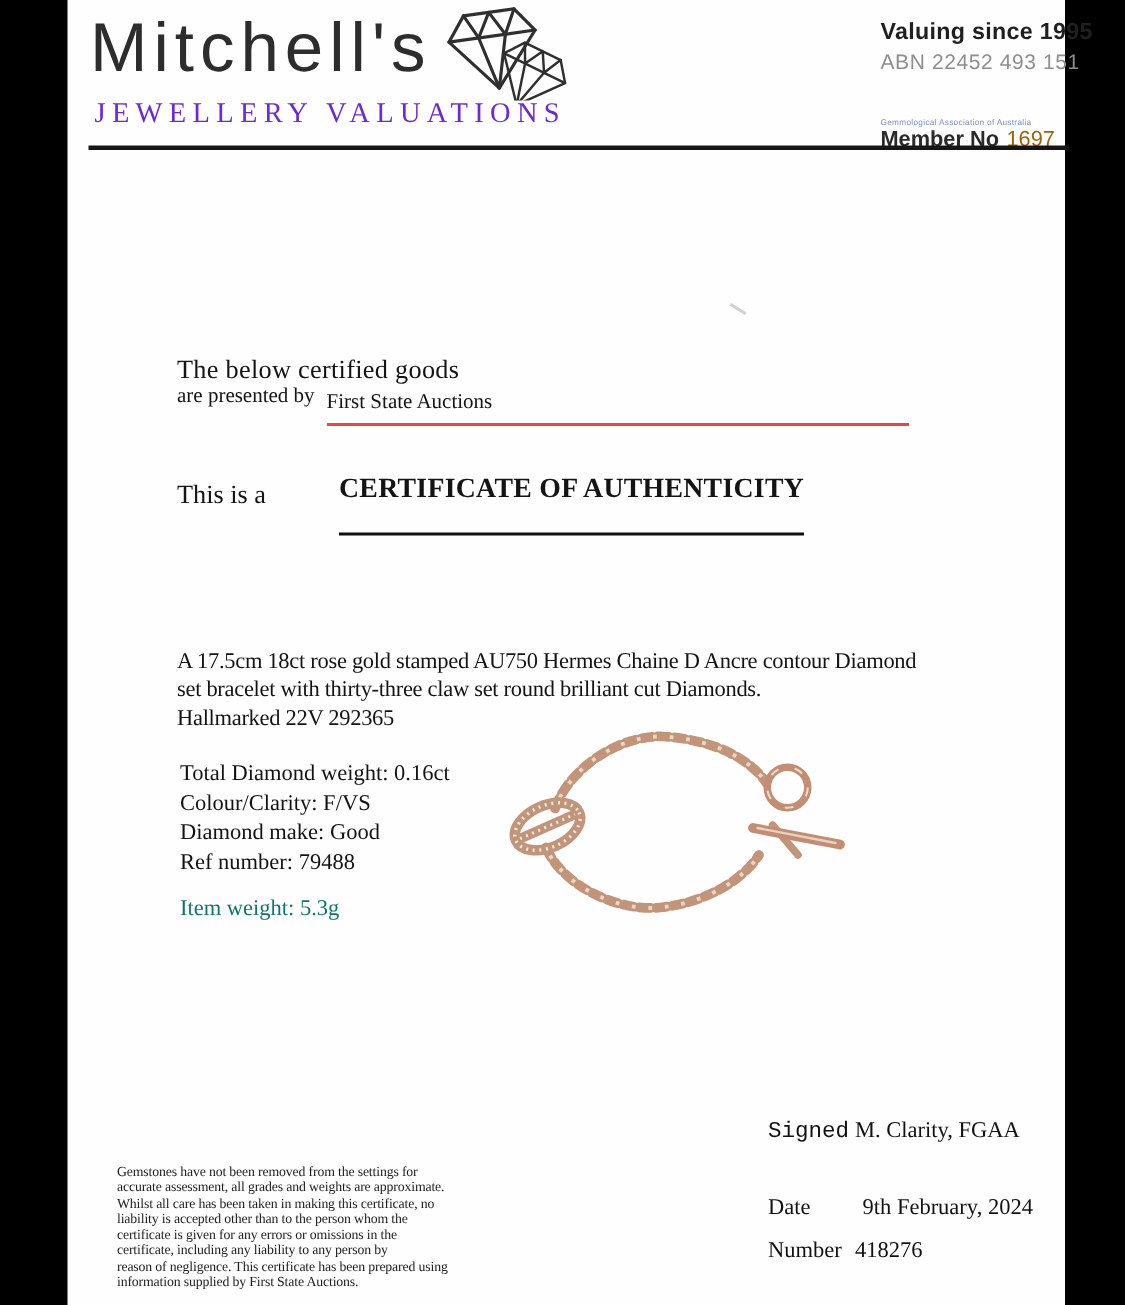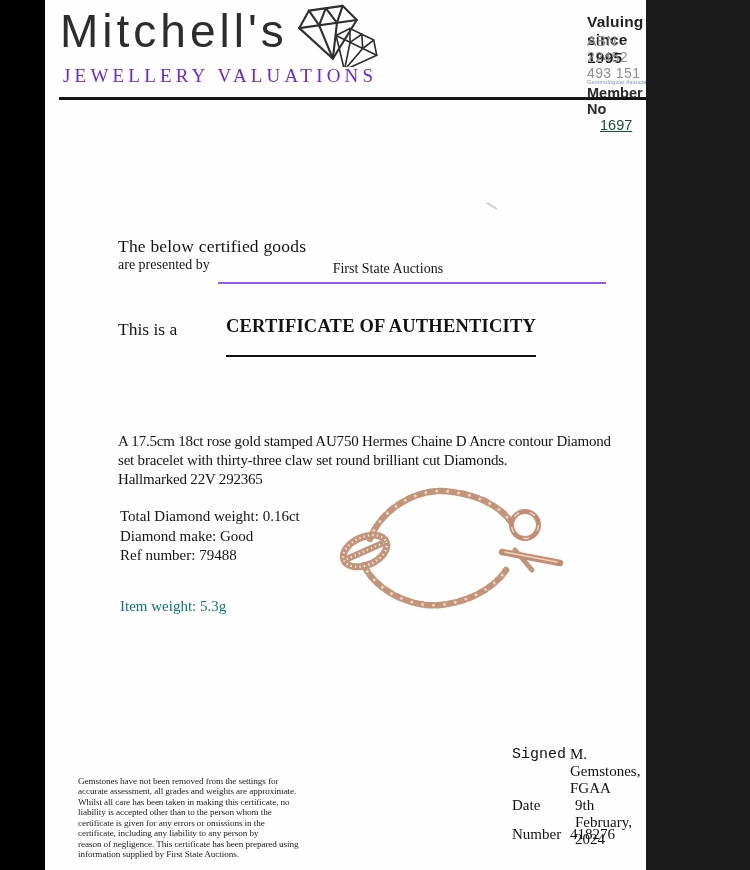--- a/index.html
+++ b/index.html
@@ -1,17 +1,17 @@
 <!DOCTYPE html>
 <html><head>
 <meta charset="utf-8">
 <style>
   html,body { margin:0; padding:0; background:#1a1a1a; }
   .stage {
-    position:relative; width:646px; height:870px; background:#fefefe;
+    position:relative; width:750px; height:870px; background:#fefefe;
     overflow:hidden; font-family:"Liberation Serif", serif; color:#141414;
   }
   .band { position:absolute; top:0; height:870px; background:#000; }
   .band-left  { left:0; width:45px; }
   .band-right { left:710px; width:40px; }
 
   
   .brand-name {
     position:absolute; left:60px; top:4px;
     font-family:"Liberation Sans", sans-serif; font-weight:400;
@@ -42,30 +42,30 @@
   .gaa-caption {
     position:absolute; left:587px; top:79px;
     font-family:"Liberation Sans", sans-serif;
     font-size:5.5px; color:#7a8fc4; letter-spacing:0.2px; white-space:nowrap;
   }
   .member-row {
     position:absolute; left:587px; top:85px;
     font-family:"Liberation Sans", sans-serif; font-size:14.5px; color:#2a2a2a;
   }
   .member-row .mem-label { font-weight:bold; }
-  .member-row .mem-number { color:#14532d; margin-left:13px;text-decoration:underline; }
+  .member-row .mem-number { color:#a16207; margin-left:1px;text-decoration:underline; }
   .header-rule { position:absolute; left:59px; top:97px; width:654px; height:3px; background:#161616; }
 
   
   .presented-line1 { position:absolute; left:118px; top:236px; font-size:17.5px; letter-spacing:0.2px; }
   .presented-row { position:absolute; left:118px; top:257px; width:488px; display:flex; font-size:14px; }
   .presented-prefix { white-space:nowrap; }
   .presenter-line {
-    flex:1; margin-left:8px; border-bottom:2px solid #8b5cf6;
-    text-align:center; padding-right:48px; height:25px; line-height:23px;
+    flex:1; margin-left:8px; border-bottom:2px solid #ef4444;
+    text-align:left; padding-right:48px; height:25px; line-height:23px;
   }
 
   
   .thisis { position:absolute; left:118px; top:319px; font-size:17.5px; }
   .cert-title {
     position:absolute; left:226px; top:316px;
     font-size:18.5px; font-weight:bold; letter-spacing:0.2px;
     border-bottom:2.5px solid #101010; padding-bottom:18px;
   }
 
@@ -156,20 +156,21 @@
 
   <div class="thisis">This is a</div>
   <div class="cert-title">CERTIFICATE OF AUTHENTICITY</div>
 
   <div class="description">A 17.5cm 18ct rose gold stamped AU750 Hermes Chaine D Ancre contour Diamond
 set bracelet with thirty-three claw set round brilliant cut Diamonds.
 Hallmarked 22V 292365</div>
 
   <div class="details">
     <div>Total Diamond weight: 0.16ct</div>
+    <div>Colour/Clarity: F/VS</div>
     <div>Diamond make: Good</div>
     <div>Ref number: 79488</div>
   </div>
 
   <div class="item-weight">Item weight: 5.3g</div>
 
   <div class="bracelet-photo">
     <svg width="275" height="190" viewBox="0 0 275 190">
 
       <path d="M52,62 C62,34 96,13 124,14 C158,16 182,29 193,45" stroke="#c2957a" stroke-width="6.5" fill="none" stroke-linecap="round" stroke-dasharray="7.5 3.5"></path>
@@ -188,21 +189,21 @@
       <circle cx="207" cy="48" r="13.5" fill="none" stroke="#c28d72" stroke-width="5"></circle>
       <circle cx="207" cy="48" r="13.5" fill="none" stroke="#eddbcc" stroke-width="1.4" stroke-dasharray="6 11"></circle>
 
       <line x1="197" y1="73" x2="214" y2="93" stroke="#c2957a" stroke-width="5" stroke-linecap="round"></line>
       <line x1="184" y1="75" x2="242" y2="86" stroke="#c28d72" stroke-width="6.5" stroke-linecap="round"></line>
       <line x1="187" y1="75" x2="239" y2="85" stroke="#e9d2bf" stroke-width="1.6" stroke-linecap="round"></line>
     </svg>
   </div>
 
   <div class="sig lbl-signed">Signed</div>
-  <div class="sig val-signed">M. Gemstones, FGAA</div>
+  <div class="sig val-signed">M. Clarity, FGAA</div>
   <div class="sig lbl-date">Date</div>
   <div class="sig val-date">9th February, 2024</div>
   <div class="sig lbl-number">Number</div>
   <div class="sig val-number">418276</div>
 
   <div class="disclaimer">Gemstones have not been removed from the settings for
 accurate assessment, all grades and weights are approximate.
 Whilst all care has been taken in making this certificate, no
 liability is accepted other than to the person whom the
 certificate is given for any errors or omissions in the

